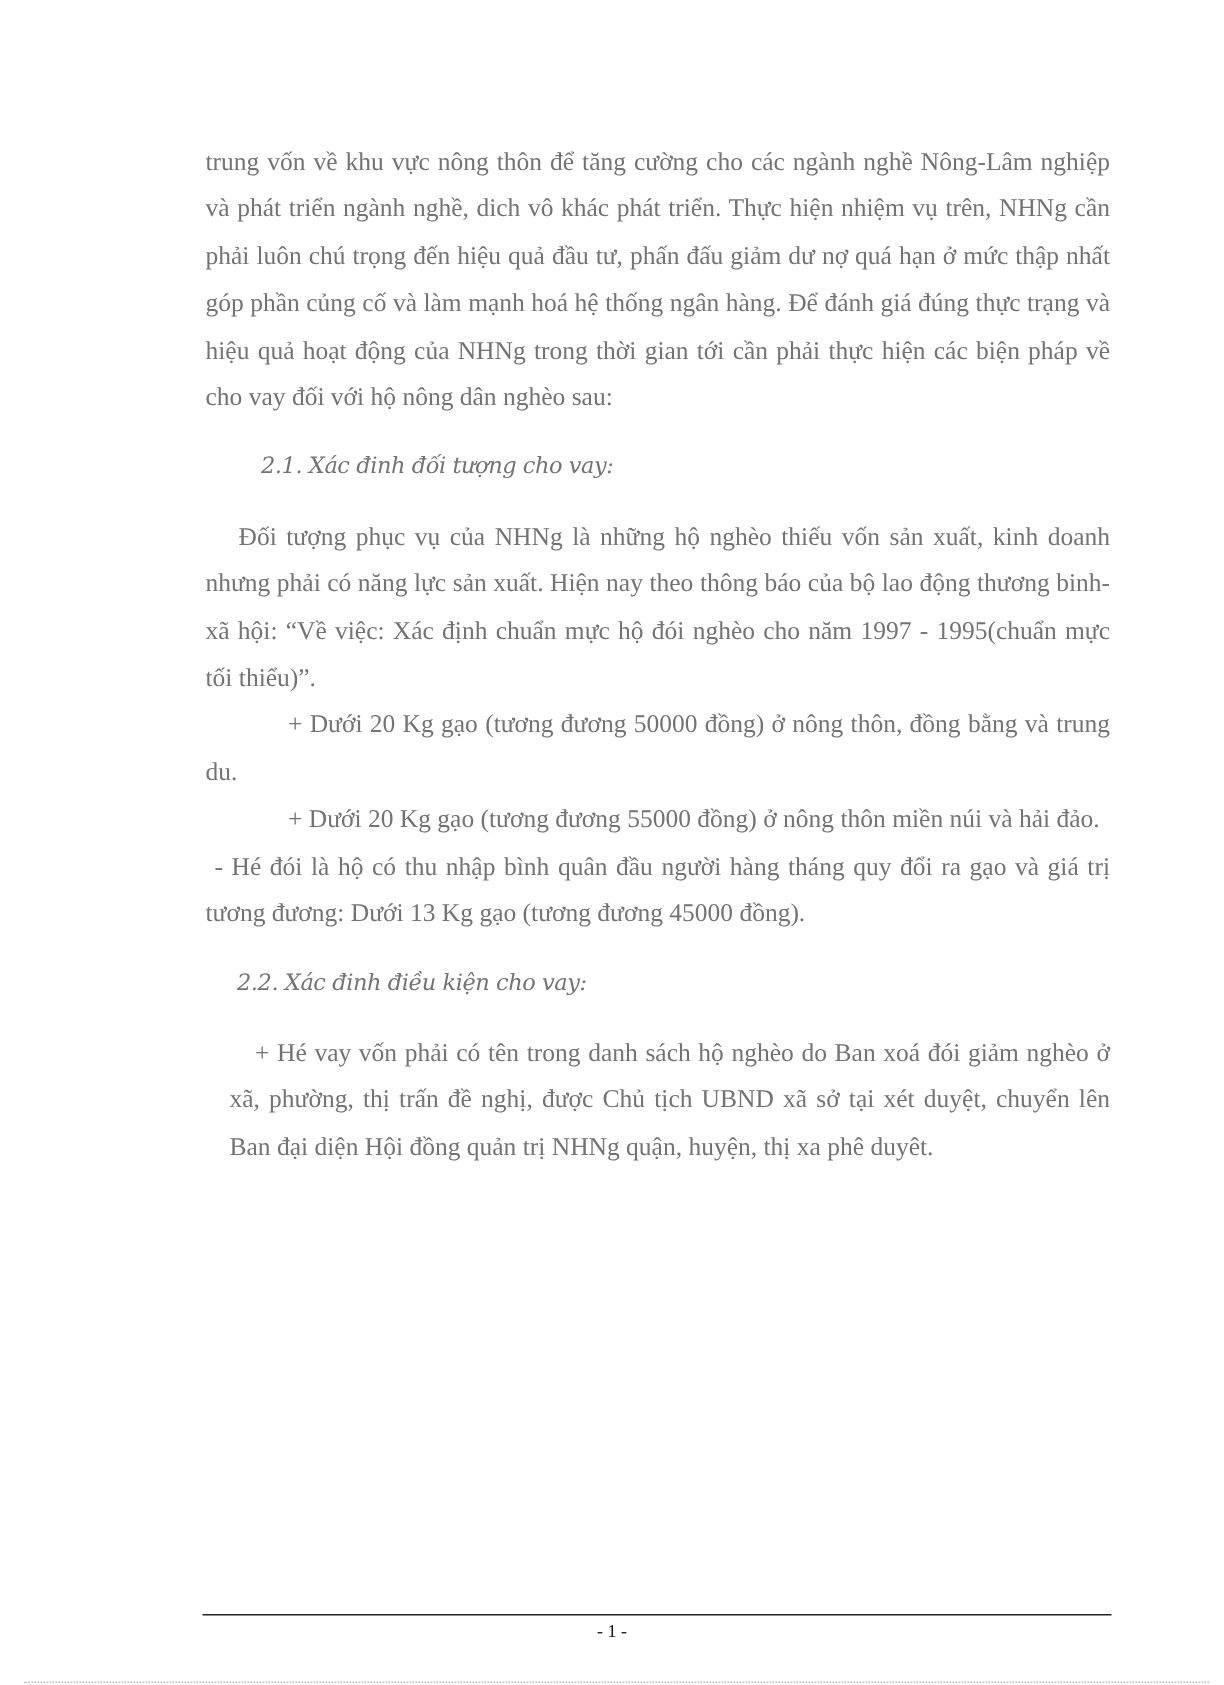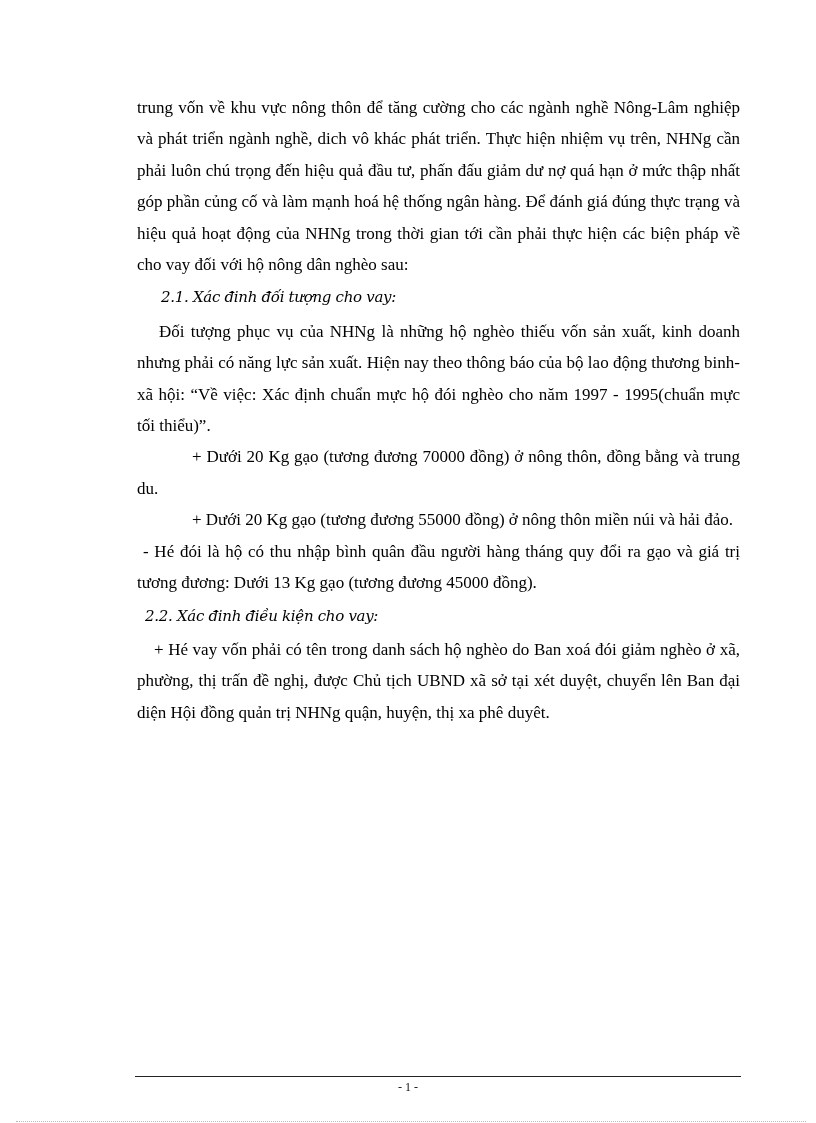--- a/index.html
+++ b/index.html
@@ -2,27 +2,27 @@
 <html><head>
 <meta charset="utf-8">
 <style>
   html, body { margin: 0; padding: 0; background: #ffffff; }
   body { width: 816px; height: 1123px; position: relative; overflow: hidden; }
   .page {
     position: absolute; left: 0; top: 0; width: 816px; height: 1123px; background: #fff;
   }
   .content {
     position: absolute; left: 137px; top: 92px; width: 603px;
-    font-family: "Liberation Serif", serif; font-size: 17px; color: #000000;
+    font-family: "Liberation Serif", serif; font-size: 17px; color: #737373;
     line-height: 31.4px;
   }
   .p { margin: 0; text-align: justify; text-align-last: left; }
-  .heading { margin: 2px; font-style: italic; font-family: "DejaVu Serif", serif; font-size: 15px; letter-spacing: -0.3px; }
+  .heading { margin: 15px; font-style: italic; font-family: "DejaVu Serif", serif; font-size: 15px; letter-spacing: -0.3px; }
   .ind1 { text-indent: 13px; }
-  .ind2 { text-indent: 17px; }
+  .ind2 { text-indent: 17px; margin-left: 16px; }
   .ind3 { text-indent: 22px; }
   .ind5 { text-indent: 50px; }
   .ind6 { text-indent: 55px; }
   .ind-small { text-indent: 6px; }
   .footer-rule {
     position: absolute; left: 135px; top: 1076px; width: 606px; height: 0;
     border-top: 1.5px solid #222;
   }
   .page-number {
     position: absolute; left: 0; width: 816px; top: 1080px; text-align: center;
@@ -34,21 +34,21 @@
   }
 </style>
 </head>
 <body>
 
 <div class="page">
   <div class="content">
     <p class="p">trung vốn về khu vực nông thôn để tăng cường cho các ngành nghề Nông-Lâm nghiệp và phát triển ngành nghề, dich vô khác phát triển. Thực hiện nhiệm vụ trên, NHNg cần phải luôn chú trọng đến hiệu quả đầu tư, phấn đấu giảm dư nợ quá hạn ở mức thập nhất góp phần củng cố và làm mạnh hoá hệ thống ngân hàng. Để đánh giá đúng thực trạng và hiệu quả hoạt động của NHNg trong thời gian tới cần phải thực hiện các biện pháp về cho vay đối với hộ nông dân nghèo sau:</p>
     <p class="heading ind3">2.1. Xác đinh đối tượng cho vay:</p>
     <p class="p ind3">Đối tượng phục vụ của NHNg là những hộ nghèo thiếu vốn sản xuất, kinh doanh nhưng phải có năng lực sản xuất. Hiện nay theo thông báo của bộ lao động thương binh- xã hội: “Về việc: Xác định chuẩn mực hộ đói nghèo cho năm 1997 - 1995(chuẩn mực tối thiểu)”.</p>
-    <p class="p ind6">+ Dưới 20 Kg gạo (tương đương 70000 đồng) ở nông thôn, đồng bằng và trung du.</p>
+    <p class="p ind6">+ Dưới 20 Kg gạo (tương đương 50000 đồng) ở nông thôn, đồng bằng và trung du.</p>
     <p class="p ind6">+ Dưới 20 Kg gạo (tương đương 55000 đồng) ở nông thôn miền núi và hải đảo.</p>
     <p class="p ind-small">- Hé đói là hộ có thu nhập bình quân đầu người hàng tháng quy đổi ra gạo và giá trị tương đương: Dưới 13 Kg gạo (tương đương 45000 đồng).</p>
     <p class="heading ind-small">2.2. Xác đinh điều kiện cho vay:</p>
     <p class="p ind2">+ Hé vay vốn phải có tên trong danh sách hộ nghèo do Ban xoá đói giảm nghèo ở xã, phường, thị trấn đề nghị, được Chủ tịch UBND xã sở tại xét duyệt, chuyển lên Ban đại diện Hội đồng quản trị NHNg quận, huyện, thị xa phê duyêt.</p>
   </div>
 
   <div class="footer-rule"></div>
   <div class="page-number">- 1 -</div>
   <div class="page-edge"></div>
 </div>

